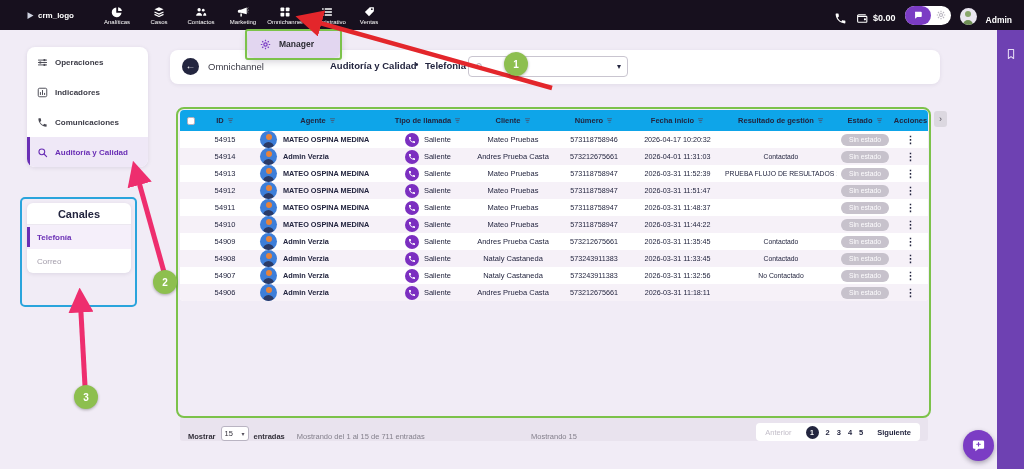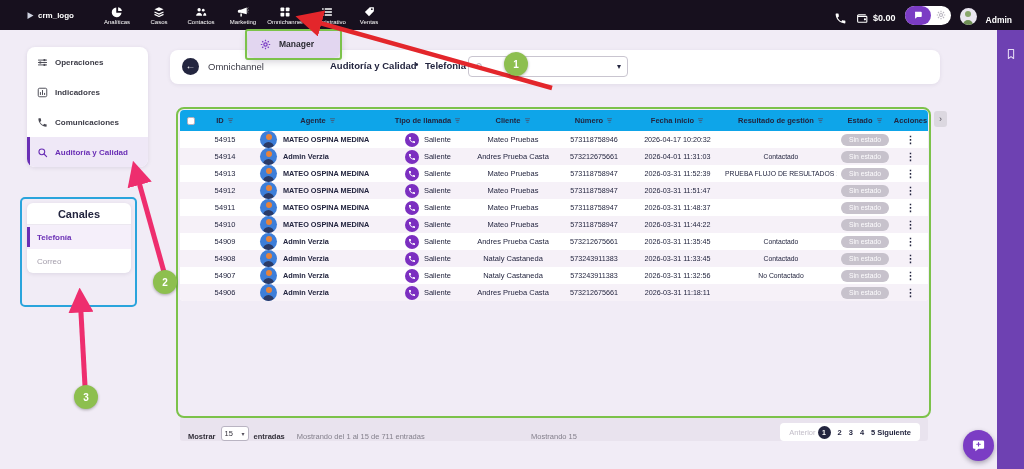--- a/index.html
+++ b/index.html
@@ -124,21 +124,21 @@
   
   #footer-bar{position:absolute;left:180px;top:417px;width:748px;height:24px;background:#e9e3ee;
     border-radius:3px;display:flex;align-items:flex-end;padding:0 8px;font-size:7.5px;color:#6a6572;z-index:2;}
   .f-label{font-weight:bold;color:#33303a;}
   .page-size-select{margin:0 5px;width:28px;height:15px;background:#fff;border:1px solid #b9b4c2;
     border-radius:3px;display:flex;align-items:center;justify-content:space-between;padding:0 3px;
     font-size:7.5px;color:#33303a;cursor:pointer;}
   .f-info{margin-left:12px;color:#84808c;}
   .f-showing{position:absolute;left:50%;transform:translateX(-50%);color:#84808c;}
   .pagination{margin-left:auto;background:#fff;border-radius:4px;height:18px;display:flex;
-    align-items:center;gap:2px;padding:0 9px;}
+    align-items:center;gap:14px;padding:0 9px;}
   .pg-prev{color:#c3bec9;cursor:pointer;}
   .page-current{width:13px;height:13px;border-radius:50%;background:#23253f;color:#fff;display:flex;
     align-items:center;justify-content:center;font-size:7px;font-weight:bold;cursor:pointer;}
   .page-num{color:#23253f;font-weight:bold;cursor:pointer;font-size:7.5px;}
   .pg-next{color:#23253f;font-weight:bold;cursor:pointer;}
 
   
   #fab{position:absolute;left:963px;top:430px;width:31px;height:31px;border-radius:50%;background:#7b3cc4;
     display:flex;align-items:center;justify-content:center;z-index:45;box-shadow:0 2px 5px rgba(20,10,40,.35);cursor:pointer;}
   #fab svg{width:15px;height:15px;}

